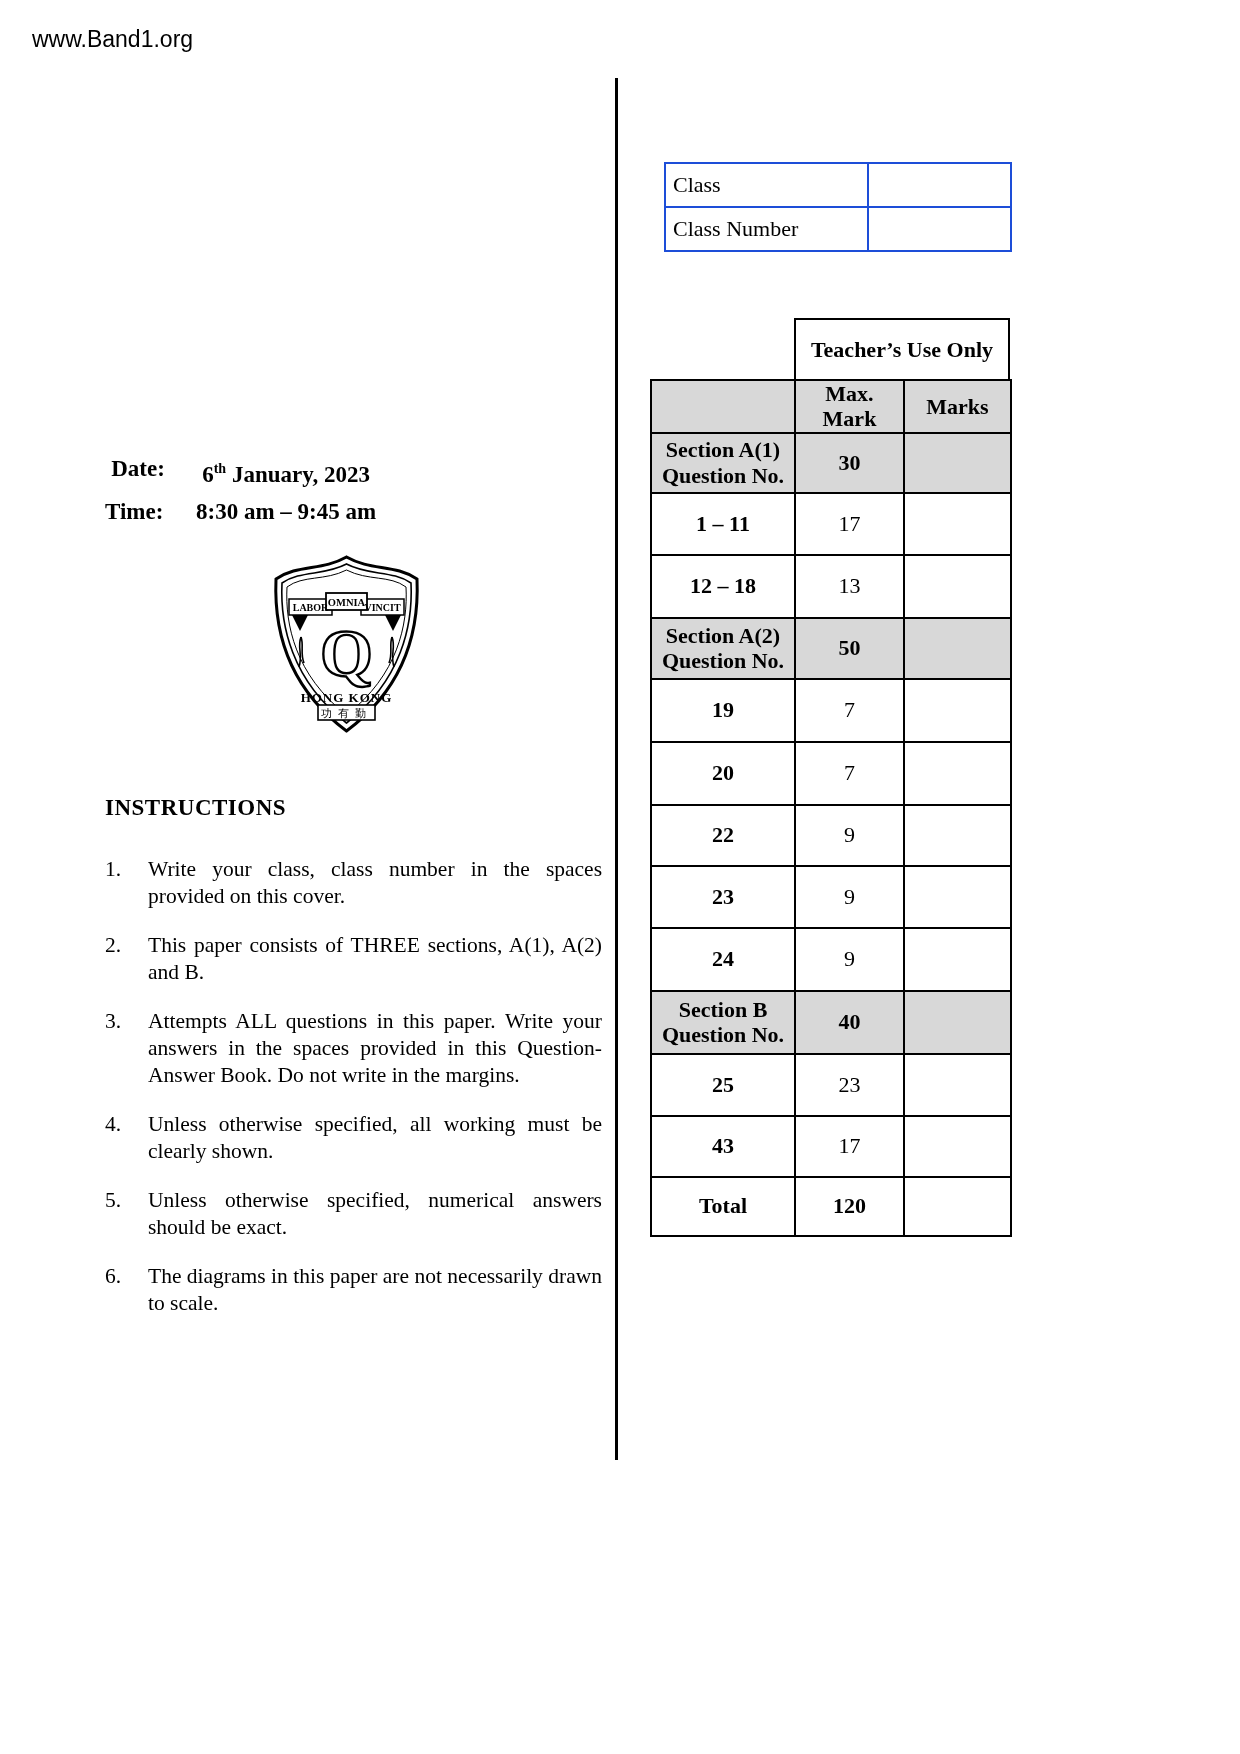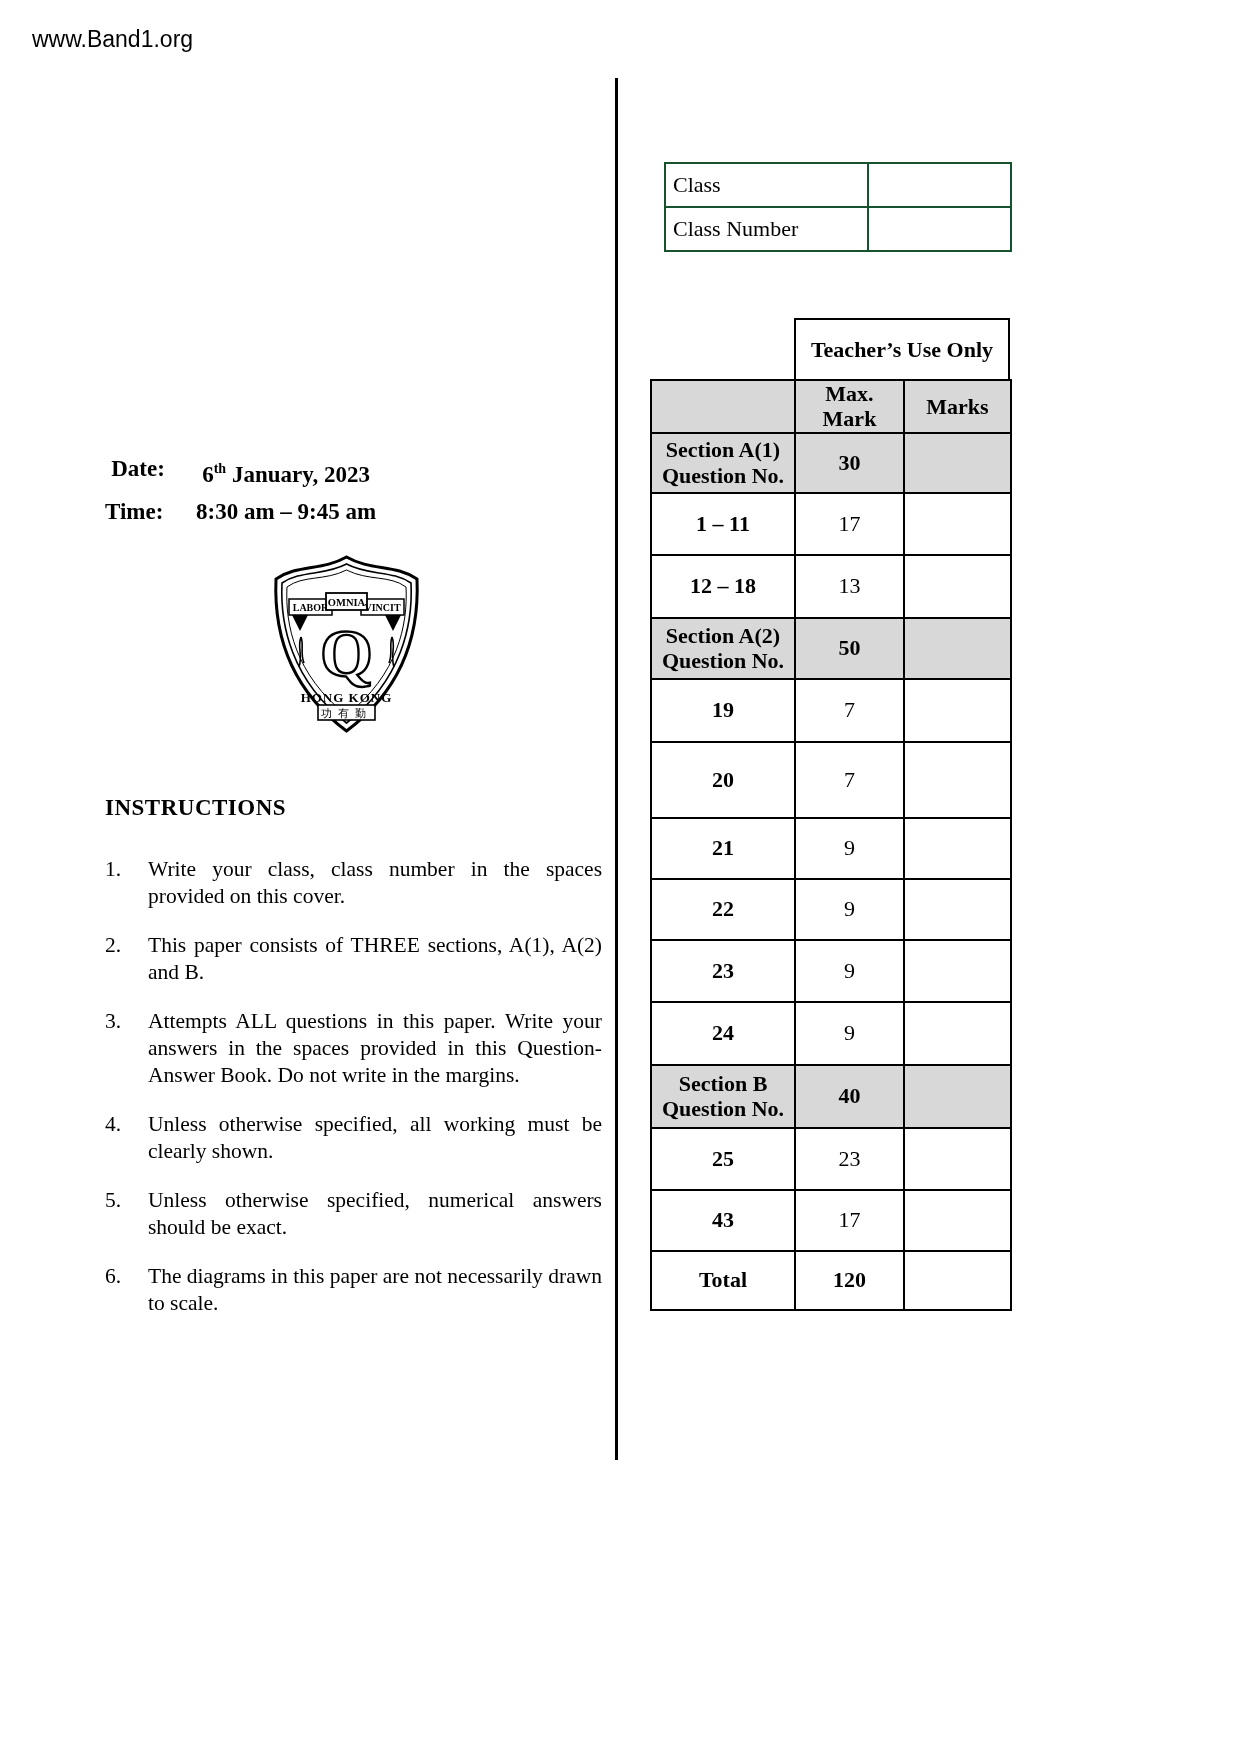--- a/index.html
+++ b/index.html
@@ -25,21 +25,21 @@
   .schedule sup{font-size:14px;}
   
   .ins-head{left:105px;top:795px;font-size:23px;font-weight:bold;letter-spacing:0.5px;}
   .ins-list{left:105px;top:856px;width:497px;font-size:21.5px;line-height:27px;}
   .item{display:flex;margin-bottom:22px;}
   .item .no{width:43px;flex:0 0 43px;}
   .item .txt{flex:1;text-align:justify;}
   
   table{border-collapse:collapse;}
   .student{left:664px;top:162px;}
-  .student td{border:2px solid #14532d;font-size:22px;padding:0 0 0 7px;vertical-align:middle;}
+  .student td{border:2px solid #1d4ed8;font-size:22px;padding:0 0 0 7px;vertical-align:middle;}
   .student .cell-label{width:194px;height:42px;}
   .student .cell-blank{width:134px;}
   
   .tuo-box{left:794px;top:318px;width:212px;height:59px;border:2px solid #000;border-bottom:none;
            display:flex;align-items:center;justify-content:center;
            font-size:22px;font-weight:bold;}
   
   .marks{left:650px;top:379px;table-layout:fixed;}
   .marks td{border:2px solid #000;text-align:center;vertical-align:middle;font-size:22px;padding:0;}
   .marks .sec{background:#d8d8d8;}
@@ -178,28 +178,23 @@
         <div>Question No.</div>
       </td>
       <td class="sec b">50</td>
       <td class="sec"></td>
     </tr>
     <tr style="height:63px">
       <td class="lbl">19</td>
       <td>7</td>
       <td></td>
     </tr>
-    <tr style="height:76px">
+    <tr style="height:63px">
       <td class="lbl">20</td>
       <td>7</td>
-      <td></td>
-    </tr>
-    <tr style="height:61px">
-      <td class="lbl">21</td>
-      <td>9</td>
       <td></td>
     </tr>
     <tr style="height:61px">
       <td class="lbl">22</td>
       <td>9</td>
       <td></td>
     </tr>
     <tr style="height:62px">
       <td class="lbl">23</td>
       <td>9</td>

